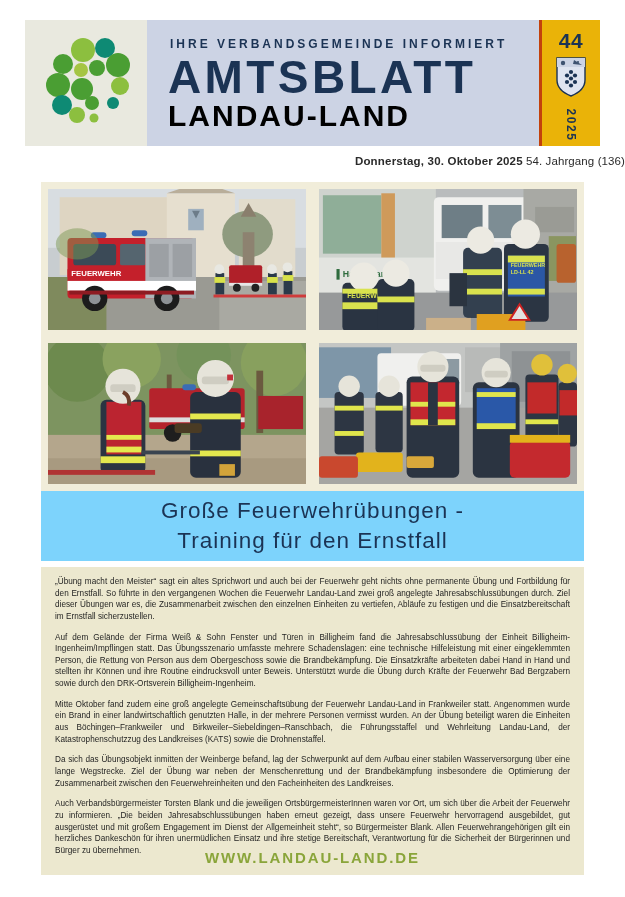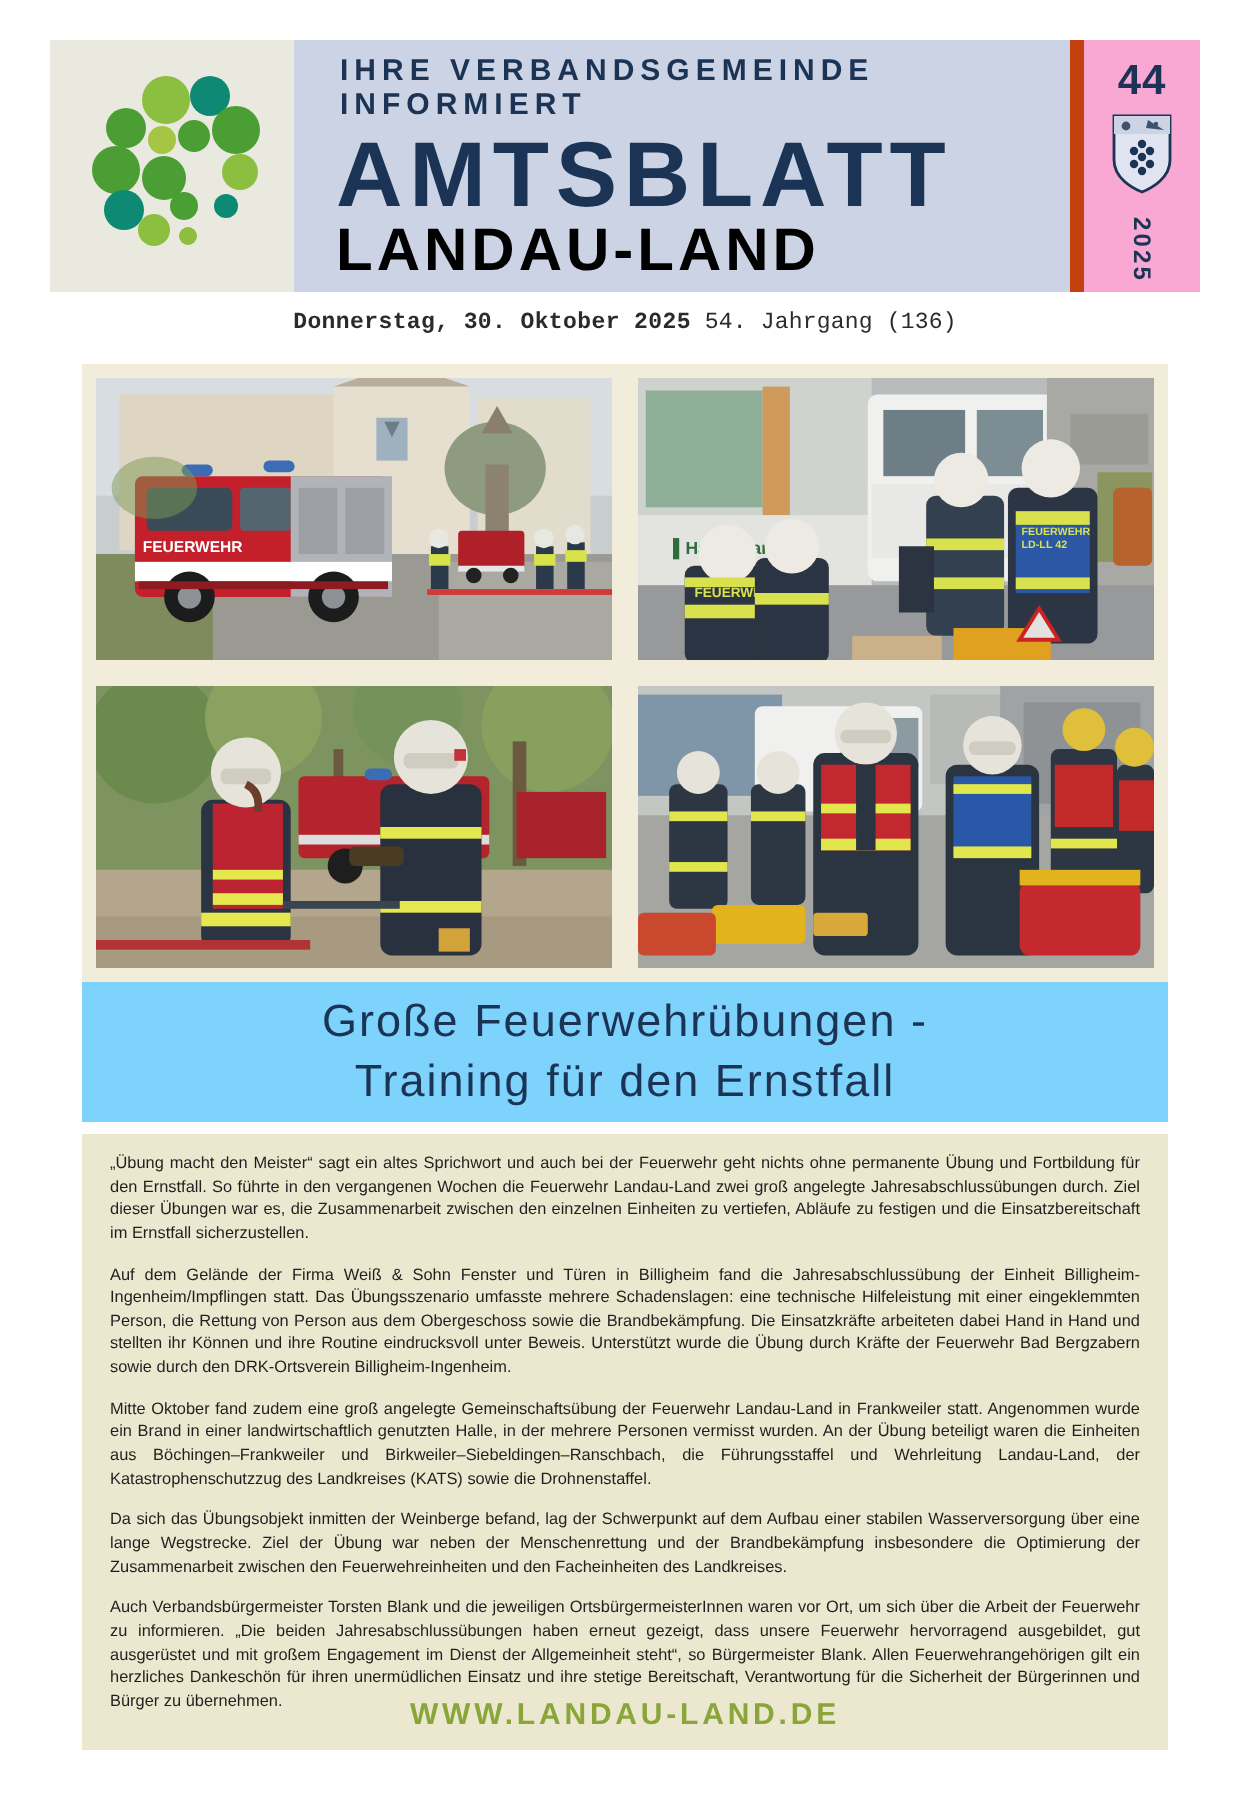--- a/index.html
+++ b/index.html
@@ -35,21 +35,21 @@
   .title-panel {
     flex: 1 1 auto;
     background: #ccd3e4;
     position: relative;
     display: flex;
     flex-direction: column;
     justify-content: center;
     padding-left: 21px;
   }
   .kicker {
-    font-size: 15px;
+    font-size: 12px;
     letter-spacing: 3.0px;
     font-weight: bold;
     color: #1b3354;
     margin: 4px 0 4px 2px;
   }
   .amtsblatt {
     font-size: 46px;
     line-height: 0.96;
     font-weight: bold;
     letter-spacing: 3.4px;
@@ -60,22 +60,22 @@
     font-size: 30px;
     line-height: 1.12;
     font-weight: bold;
     letter-spacing: 2.0px;
     color: #000000;
     margin: 0;
   }
   .issue-panel {
     width: 58px;
     flex: 0 0 auto;
-    background: #f9a8d4;
-    border-left: 7px solid #c2410c;
+    background: #eab308;
+    border-left: 3px solid #c2410c;
     display: flex;
     flex-direction: column;
     align-items: center;
     position: relative;
   }
   .issue-number {
     font-size: 21px;
     font-weight: bold;
     color: #1b3354;
     margin-top: 9px;
@@ -94,24 +94,23 @@
     color: #1b3354;
     white-space: nowrap;
   }
 
   
   .dateline {
     position: absolute;
     left: 0;
     top: 155px;
     width: 625px;
-    text-align: center;
+    text-align: right;
     font-size: 11.5px;
     color: #2b2b2b;
-    font-family: Liberation Mono, monospace;
   }
   .dateline .d-bold { font-weight: bold; letter-spacing: 0.2px; }
   .dateline .d-reg { font-weight: normal; letter-spacing: 0.1px; }
 
   
   .photo-block {
     position: absolute;
     left: 41px;
     top: 182px;
     width: 543px;

